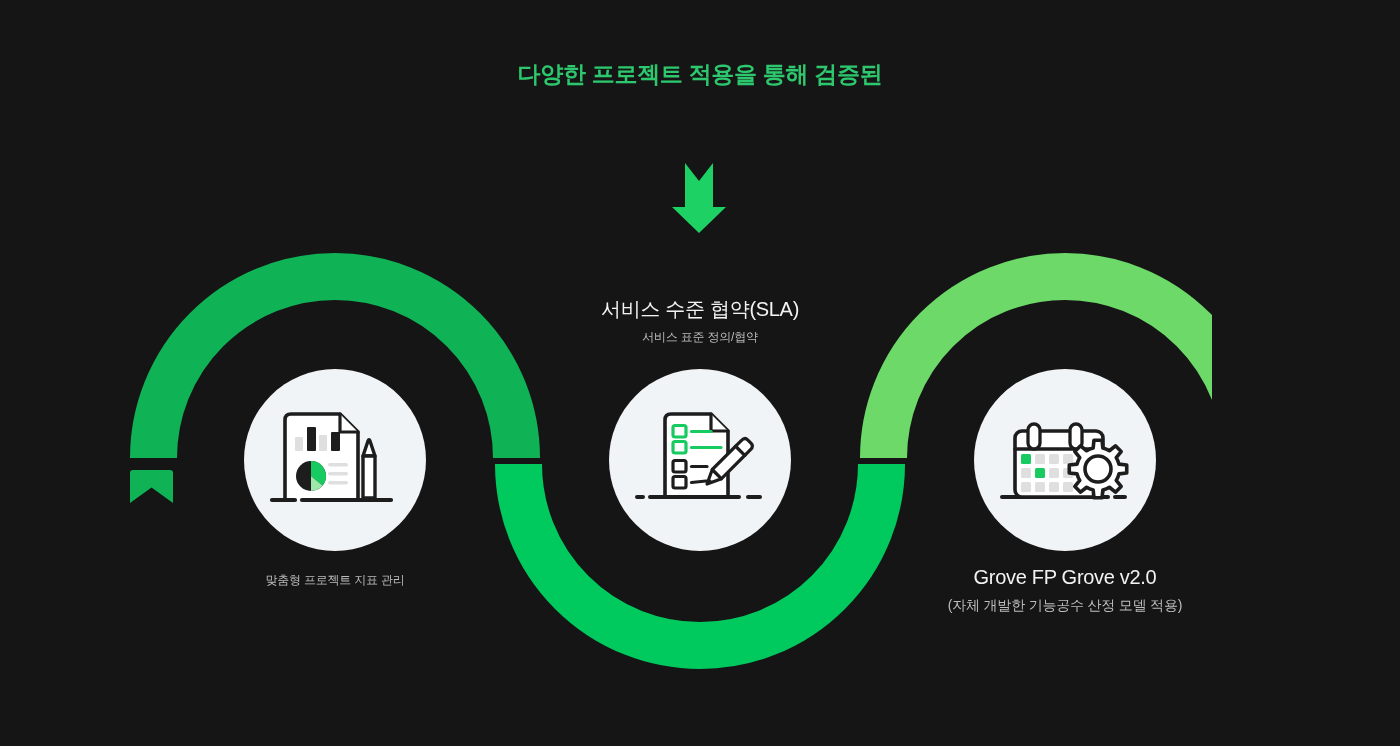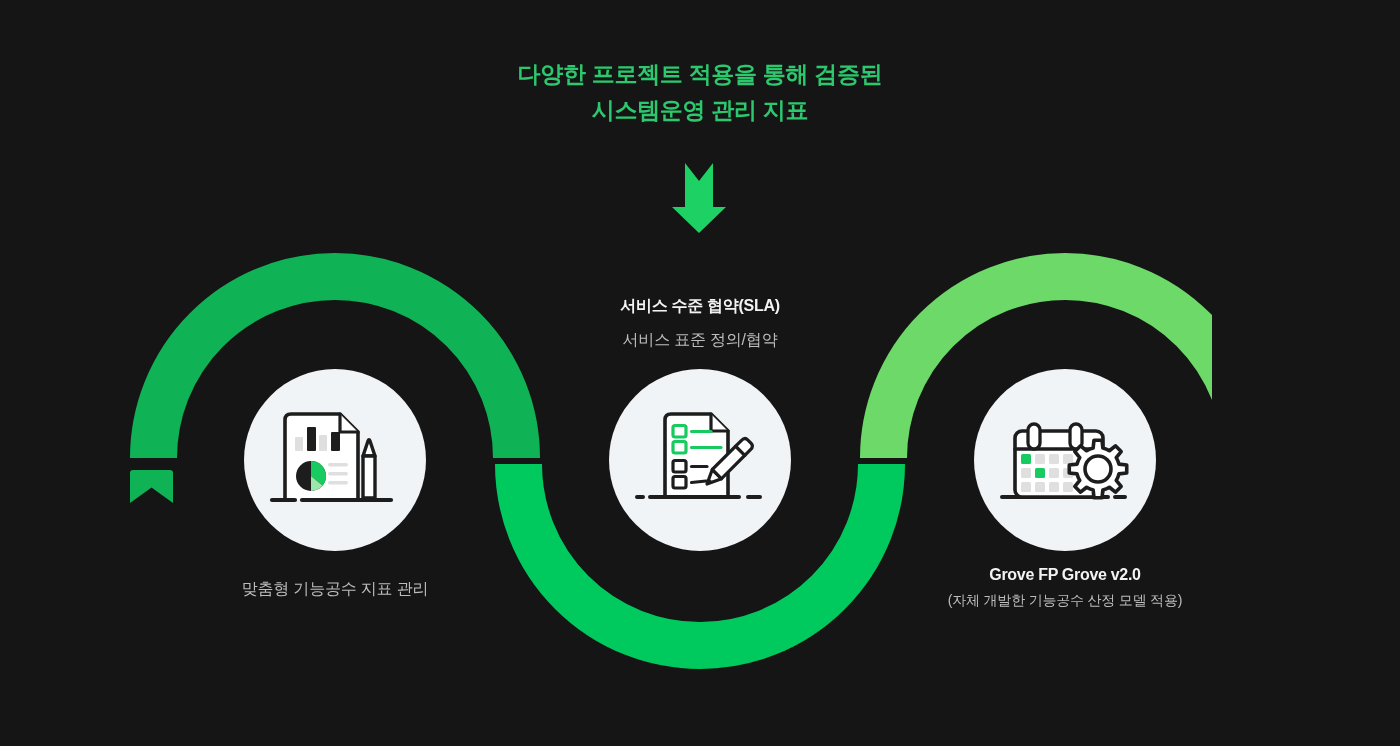--- a/index.html
+++ b/index.html
@@ -35,41 +35,40 @@
   }
   .circle-slo{left:244px; top:369px;}
   .circle-sla{left:609px; top:369px;}
   .circle-fp{left:974px; top:369px;}
   .icon-svg{position:absolute; left:0; top:0; width:182px; height:182px;}
   .node-text{position:absolute; width:420px; text-align:center;}
   .text-slo{left:125px; top:566px;}
   .text-sla{left:490px; top:296px;}
   .text-fp{left:855px; top:566px;}
   .node-title{
-    font-size:16px; font-weight:700; color:var(--title-text); letter-spacing:-0.3px;
+    font-size:20px; font-weight:400; color:var(--title-text); letter-spacing:-0.3px;
   }
-  .node-subtitle{font-size:16px; color:var(--subtitle-text); margin-top:13px; letter-spacing:-0.2px;}
+  .node-subtitle{font-size:12px; color:var(--subtitle-text); margin-top:6px; letter-spacing:-0.2px;}
   .node-note{font-size:14px; color:var(--subtitle-text); margin-top:8px; letter-spacing:-0.2px;}
   
   .sd{stroke:var(--icon-stroke); fill:none; stroke-linejoin:round; stroke-linecap:round;}
   .sd-paper{stroke:var(--icon-stroke); fill:var(--icon-paper); stroke-linejoin:round; stroke-linecap:round;}
   .sg{stroke:var(--icon-green); fill:none; stroke-linejoin:round; stroke-linecap:round;}
   .fd{fill:var(--icon-stroke); stroke:none;}
   .fgr{fill:var(--icon-gray); stroke:none;}
   .fgn{fill:var(--icon-green); stroke:none;}
   .fpale{fill:var(--icon-green-pale); stroke:none;}
 </style>
 </head>
 <body>
 
 <div class="canvas">
 
   <div class="headline">
     <div>다양한 프로젝트 적용을 통해 검증된</div>
-    <div>시스템운영 관리 지표</div>
   </div>
 
   <svg class="arrow-svg" viewBox="0 0 54 72" aria-hidden="true">
     <path class="arrow-shape" d="M13 1 L27 19 L41 1 L41 45 L54 45 L27 71 L0 45 L13 45 Z"></path>
   </svg>
 
   <svg class="ribbon-svg" viewBox="0 0 1400 746" aria-hidden="true">
     <path class="arc arc-left" d="M153.5 458 A181.5 181.5 0 0 1 516.5 458"></path>
     <path class="arc arc-middle" d="M518.5 464 A181.5 181.5 0 0 0 881.5 464"></path>
     <path class="arc arc-right" d="M883.5 458 A181.5 181.5 0 0 1 1246.5 458"></path>
@@ -91,21 +90,21 @@
       <rect class="fgr" x="84" y="94" width="20" height="3.6" rx="1.8"></rect>
       <rect class="fgr" x="84" y="103" width="20" height="3.6" rx="1.8"></rect>
       <rect class="fgr" x="84" y="112" width="20" height="3.6" rx="1.8"></rect>
       <path class="sd-paper" stroke-width="3.4" d="M119 87 L124 72 Q125 69.5 126 72 L131 87 Z"></path>
       <rect class="sd-paper" stroke-width="3.4" x="119" y="87" width="12" height="42"></rect>
       <path class="sd" stroke-width="4.2" d="M28 131 H51"></path>
       <path class="sd" stroke-width="4.2" d="M58 131 H147"></path>
     </svg>
   </div>
   <div class="node-text text-slo">
-    <div class="node-subtitle">맞춤형 기능공수 지표 관리</div>
+    <div class="node-subtitle">맞춤형 프로젝트 지표 관리</div>
   </div>
 
   <div class="node-circle circle-sla">
     <svg class="icon-svg" viewBox="0 0 182 182" aria-hidden="true">
       <path class="sd-paper" stroke-width="3.6" d="M56 128 V51 Q56 45 62 45 H102 L119 62 V128"></path>
       <path class="sd-paper" stroke-width="3.2" d="M102 45 V62 H119"></path>
       <rect class="sg" stroke-width="3.2" x="64" y="56.5" width="13" height="11.5" rx="2"></rect>
       <rect class="sg" stroke-width="3.2" x="64" y="72.5" width="13" height="11.5" rx="2"></rect>
       <rect class="sd" stroke-width="3.2" x="64" y="91.5" width="13" height="11.5" rx="2"></rect>
       <rect class="sd" stroke-width="3.2" x="64" y="107.5" width="13" height="11.5" rx="2"></rect>

